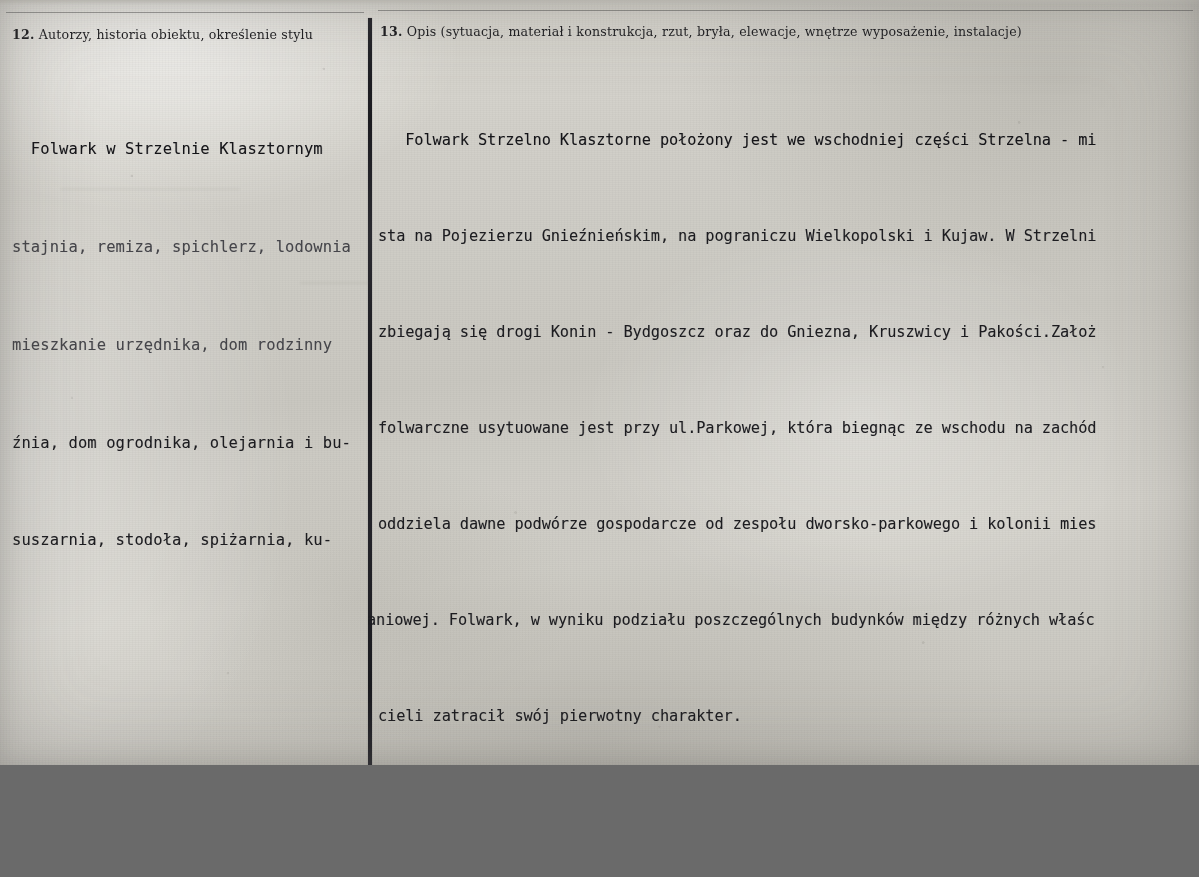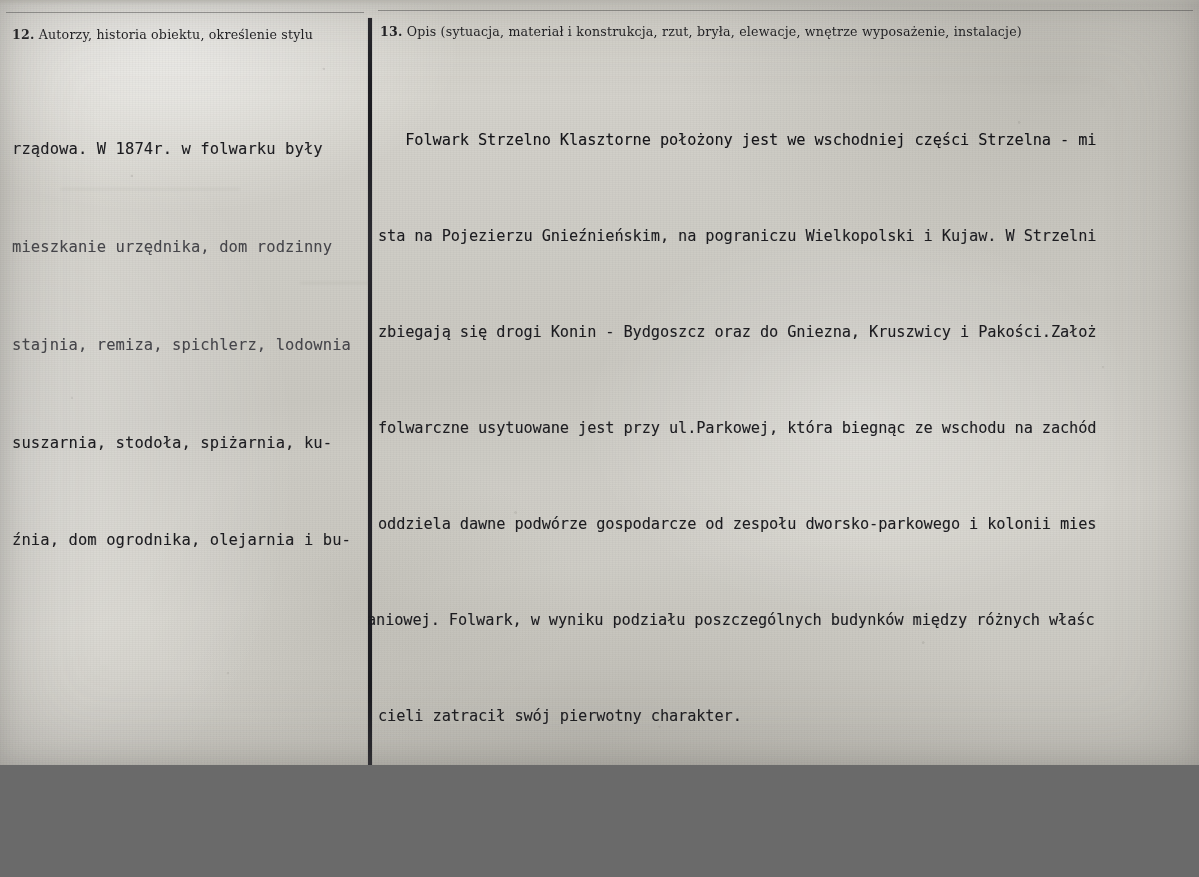--- a/index.html
+++ b/index.html
@@ -219,25 +219,25 @@
     <span class="num">12.</span>
     <span>Autorzy, historia obiektu, określenie stylu</span>
   </div>
 
   <div class="form-header" id="hdr-right">
     <span class="num">13.</span>
     <span>Opis (sytuacja, materiał i konstrukcja, rzut, bryła, elewacje, wnętrze wyposażenie, instalacje)</span>
   </div>
 
   <div class="col" id="col-left">
-    <span class="tline">rządowa. W 1874r. w folwarku były</span>
+    <span class="tline dark">  Folwark w Strzelnie Klasztornym</span>
+    <span class="tline fade">stajnia, remiza, spichlerz, lodownia</span>
     <span class="tline fade">mieszkanie urzędnika, dom rodzinny</span>
-    <span class="tline fade">stajnia, remiza, spichlerz, lodownia</span>
+    <span class="tline">źnia, dom ogrodnika, olejarnia i bu-</span>
     <span class="tline">suszarnia, stodoła, spiżarnia, ku-</span>
-    <span class="tline">źnia, dom ogrodnika, olejarnia i bu-</span>
     
     
     
     
     
     
     
     
     
     

